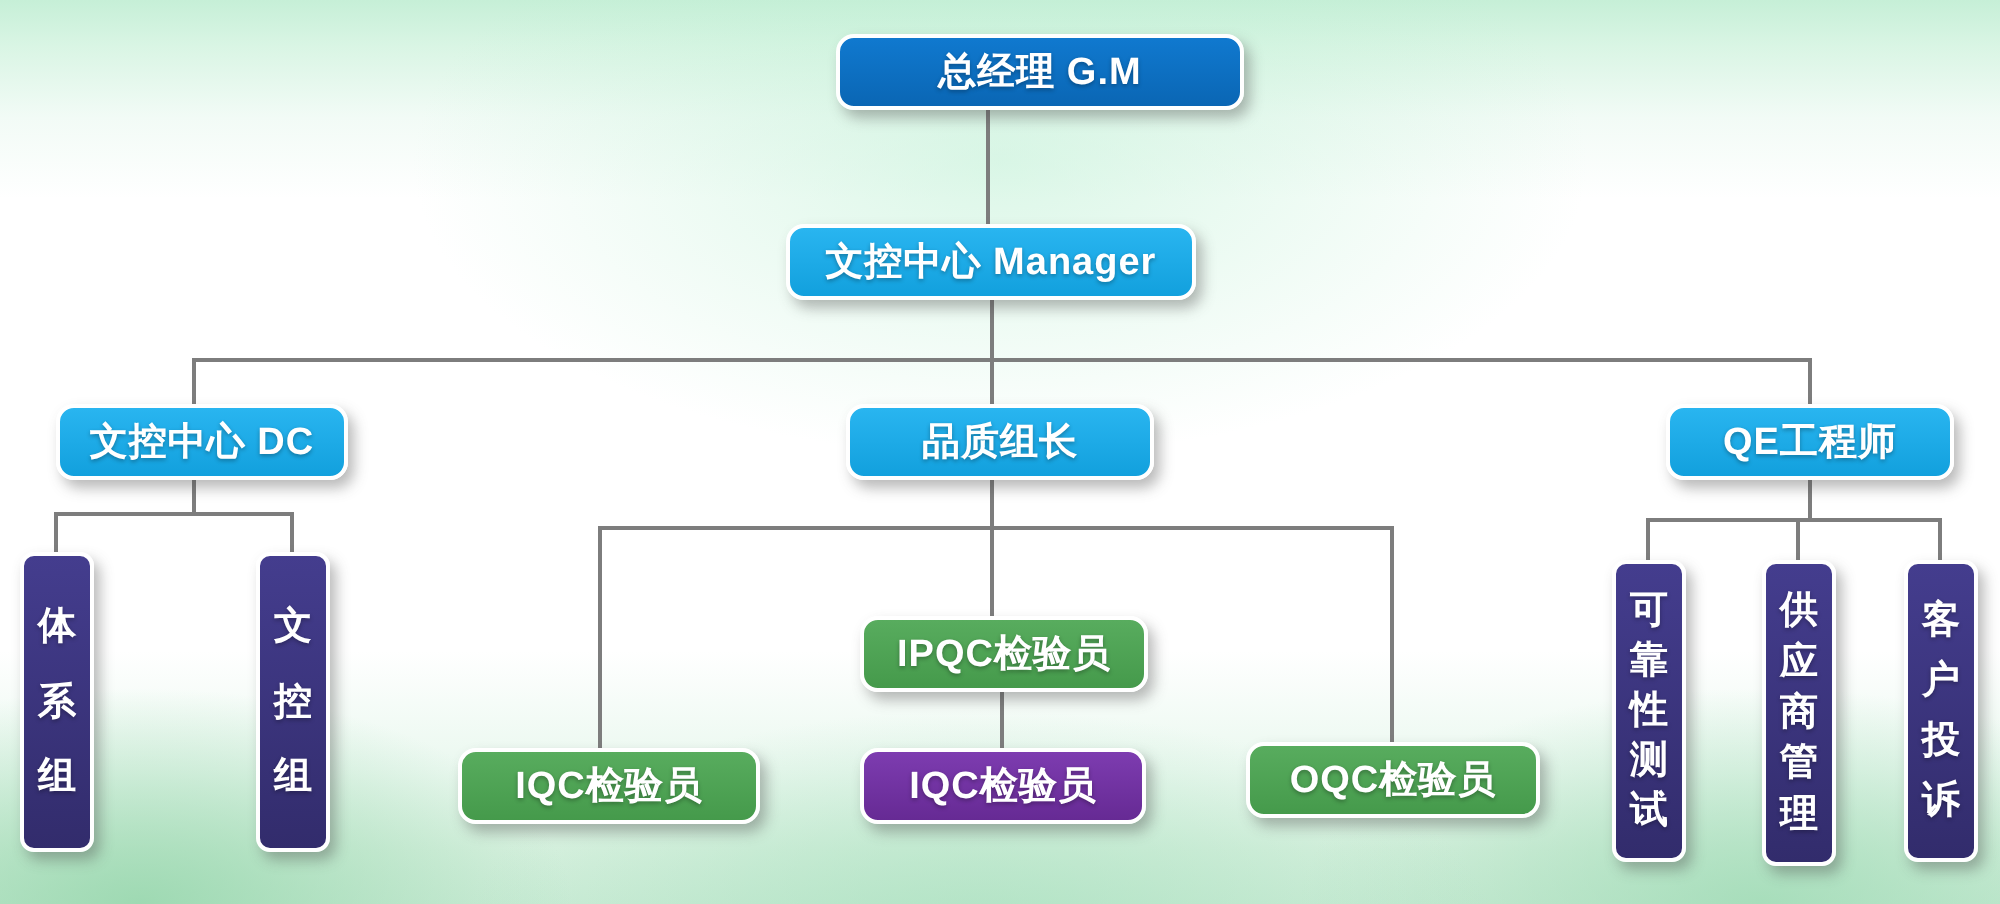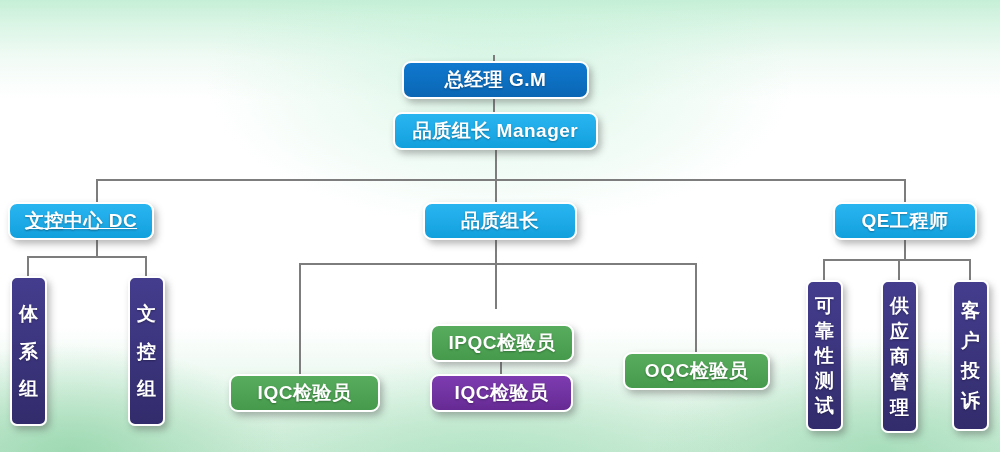--- a/index.html
+++ b/index.html
@@ -57,29 +57,29 @@
     justify-content:space-evenly;
     border-radius:7px;
     padding:8px 0;
     font-size:19px;
     letter-spacing:0;
     white-space:normal;
   }
   .vnode span { display:block; line-height:1; }
 
   
-  #node-gm       { left:402px; top:17px;  width:187px; height:38px;margin-top:44px; }
+  #node-gm       { left:418px; top:17px;  width:204px; height:38px; }
   #node-manager  { left:393px; top:112px; width:205px; height:38px; }
-  #node-dc       { left:8px;  top:202px; width:146px; height:38px;text-decoration:underline; }
+  #node-dc       { left:28px;  top:202px; width:146px; height:38px; }
   #node-leader   { left:423px; top:202px; width:154px; height:38px; }
   #node-qe       { left:833px; top:202px; width:144px; height:38px; }
-  #node-ipqc     { left:430px; top:324px; width:144px; height:38px; }
+  #node-ipqc     { left:430px; top:308px; width:144px; height:38px; }
   #node-iqc      { left:229px; top:374px; width:151px; height:38px; }
   #node-qc       { left:430px; top:374px; width:143px; height:38px; }
-  #node-oqc      { left:623px; top:352px; width:147px; height:38px; }
+  #node-oqc      { left:623px; top:371px; width:147px; height:38px; }
   #node-tixi     { left:10px;  top:276px; width:37px; height:150px; }
   #node-wenkong  { left:128px; top:276px; width:37px; height:150px; }
   #node-kekao    { left:806px; top:280px; width:37px; height:151px; }
   #node-gongying { left:881px; top:280px; width:37px; height:153px; }
   #node-kehu     { left:952px; top:280px; width:37px; height:151px; }
 
   
   #line-gm-manager    { left:493px; top:55px;  width:2px;  height:58px; }
   #line-manager-stem  { left:495px; top:150px; width:2px;  height:30px; }
   #line-l3-hbar       { left:96px;  top:179px; width:810px; height:2px; }
@@ -128,21 +128,21 @@
   <div class="line" id="line-ipqc-qc"></div>
 
   <div class="line" id="line-qe-stem"></div>
   <div class="line" id="line-qe-hbar"></div>
   <div class="line" id="line-drop-kekao"></div>
   <div class="line" id="line-drop-gongying"></div>
   <div class="line" id="line-drop-kehu"></div>
 
   <div class="node blue-dark" id="node-gm">总经理 G.M</div>
 
-  <div class="node blue-light" id="node-manager">品质组长 Manager</div>
+  <div class="node blue-light" id="node-manager">文控中心 Manager</div>
 
   <div class="node blue-light" id="node-dc">文控中心 DC</div>
   <div class="node blue-light" id="node-qe">QE工程师</div>
   <div class="node blue-light" id="node-leader">品质组长</div>
 
   <div class="node green" id="node-ipqc">IPQC检验员</div>
   <div class="node green" id="node-iqc">IQC检验员</div>
   <div class="node purple" id="node-qc">IQC检验员</div>
   <div class="node green" id="node-oqc">OQC检验员</div>
 

